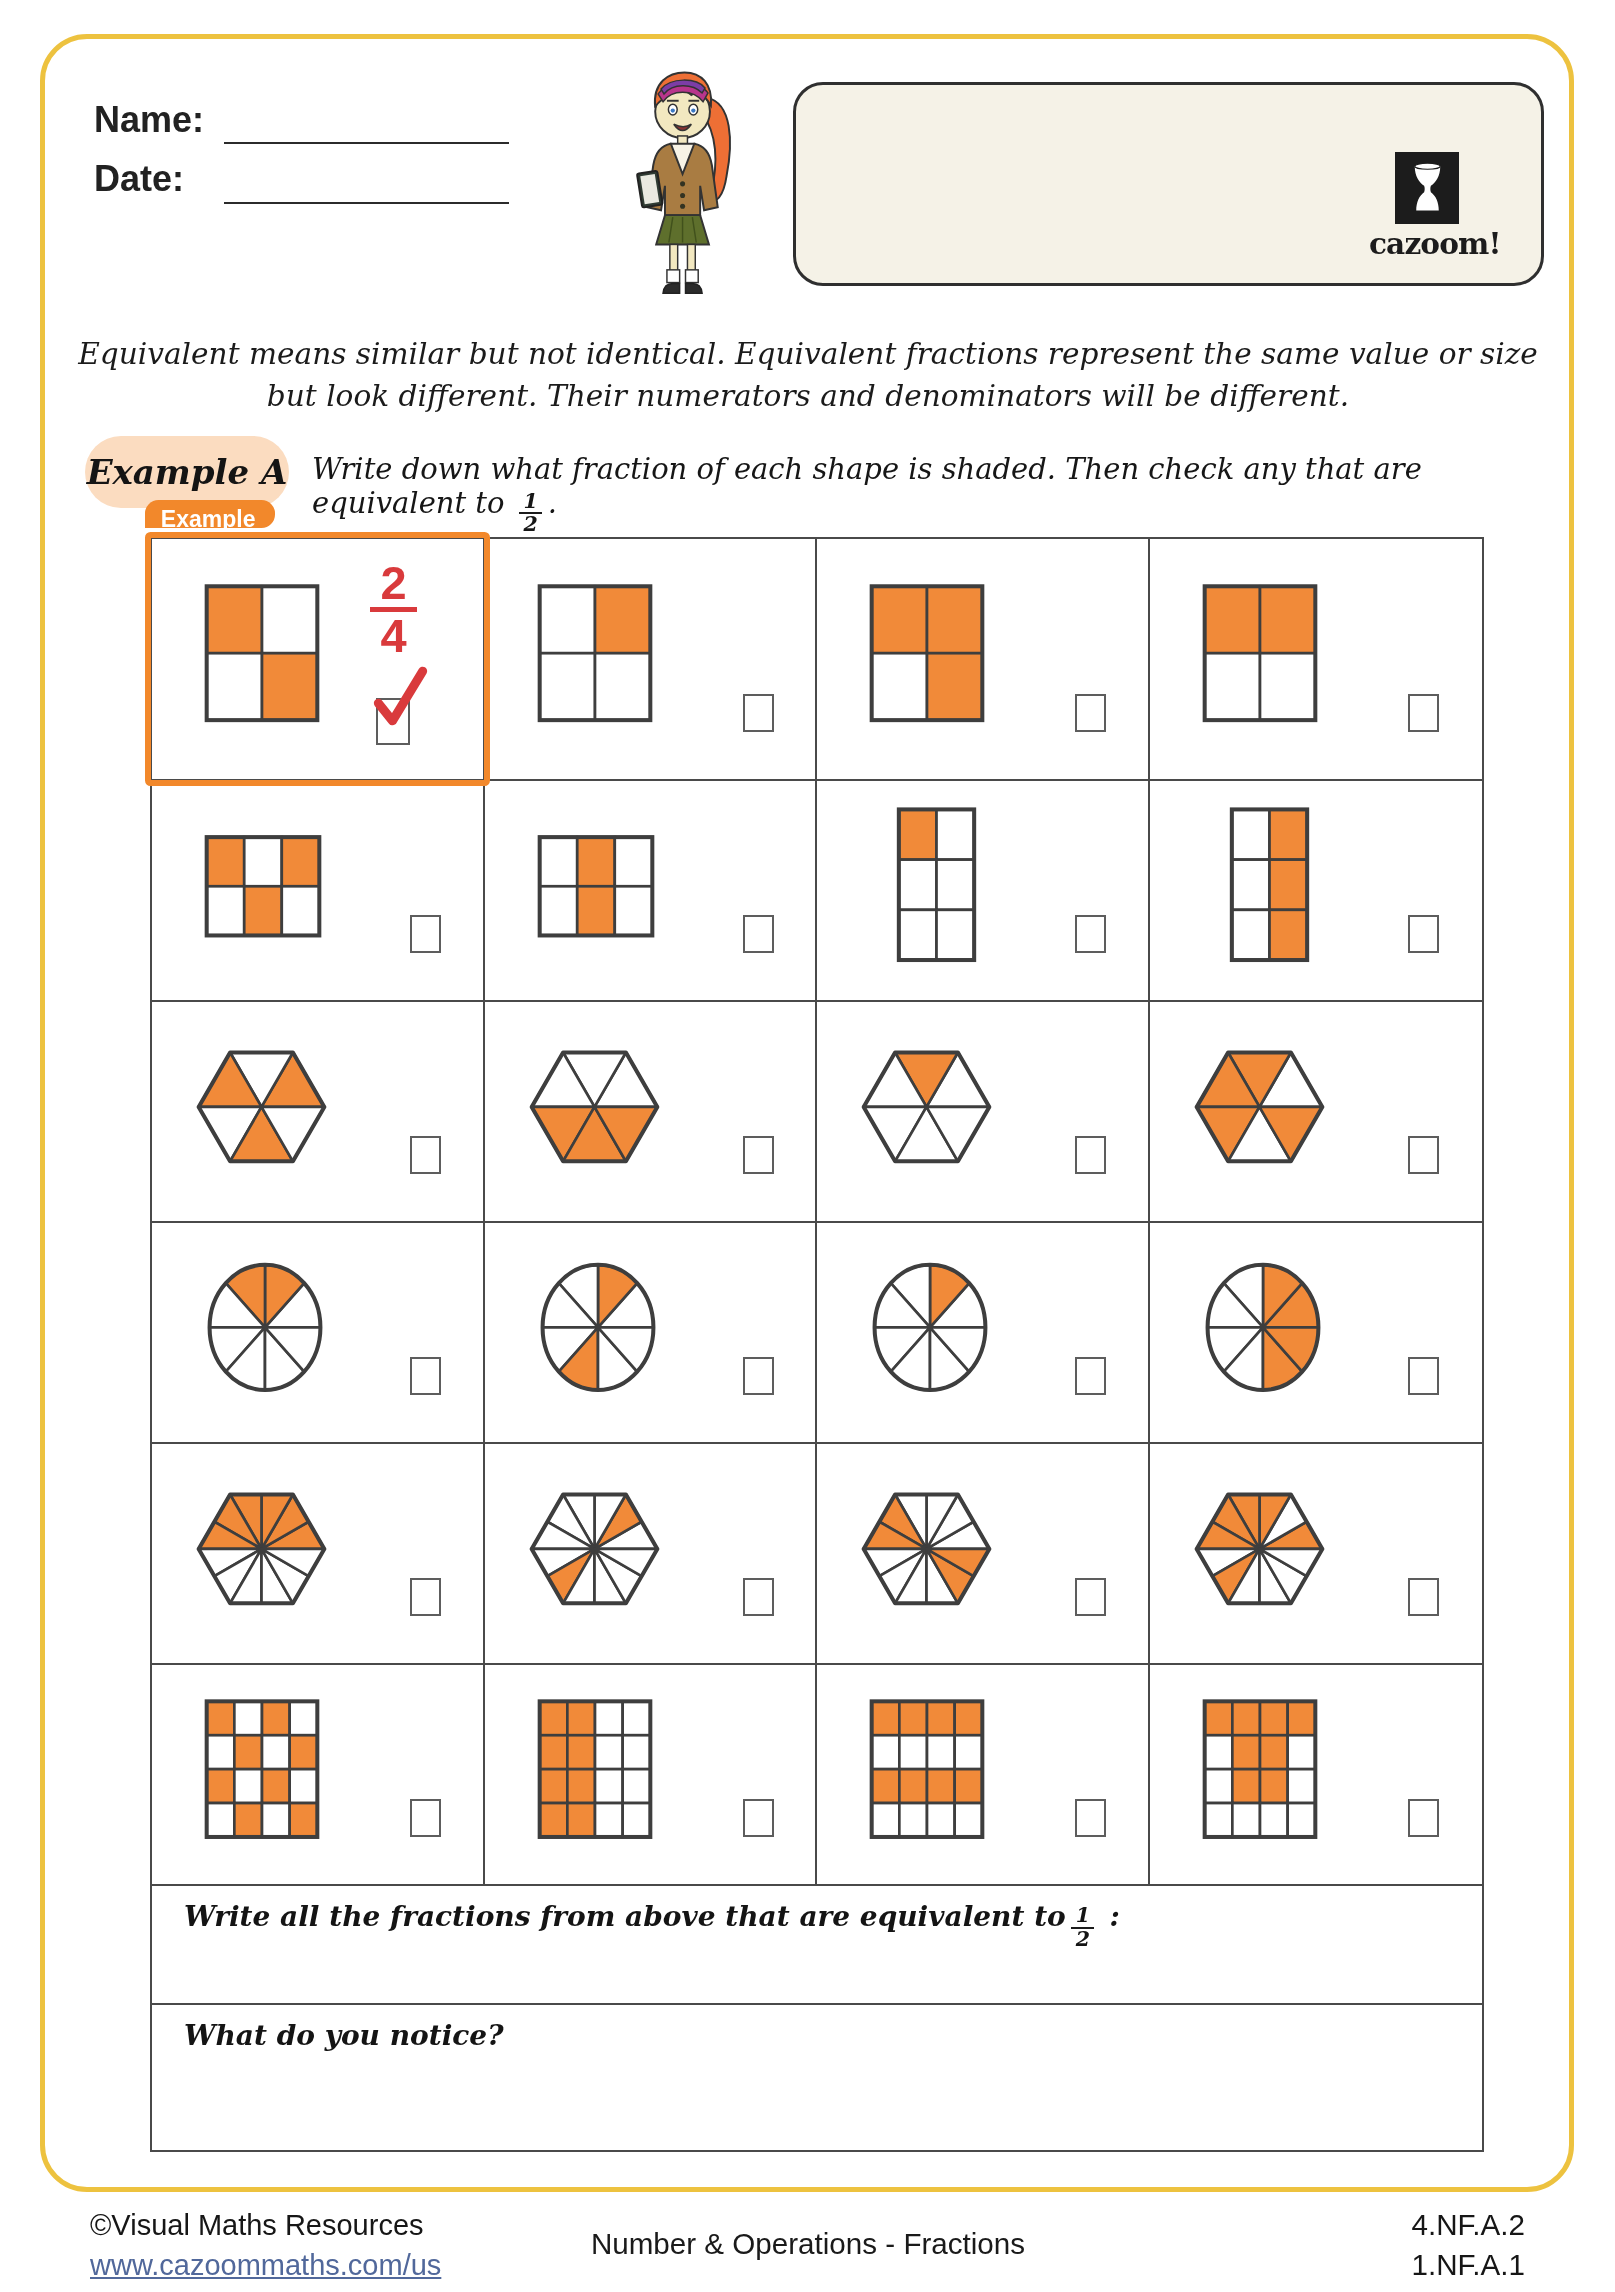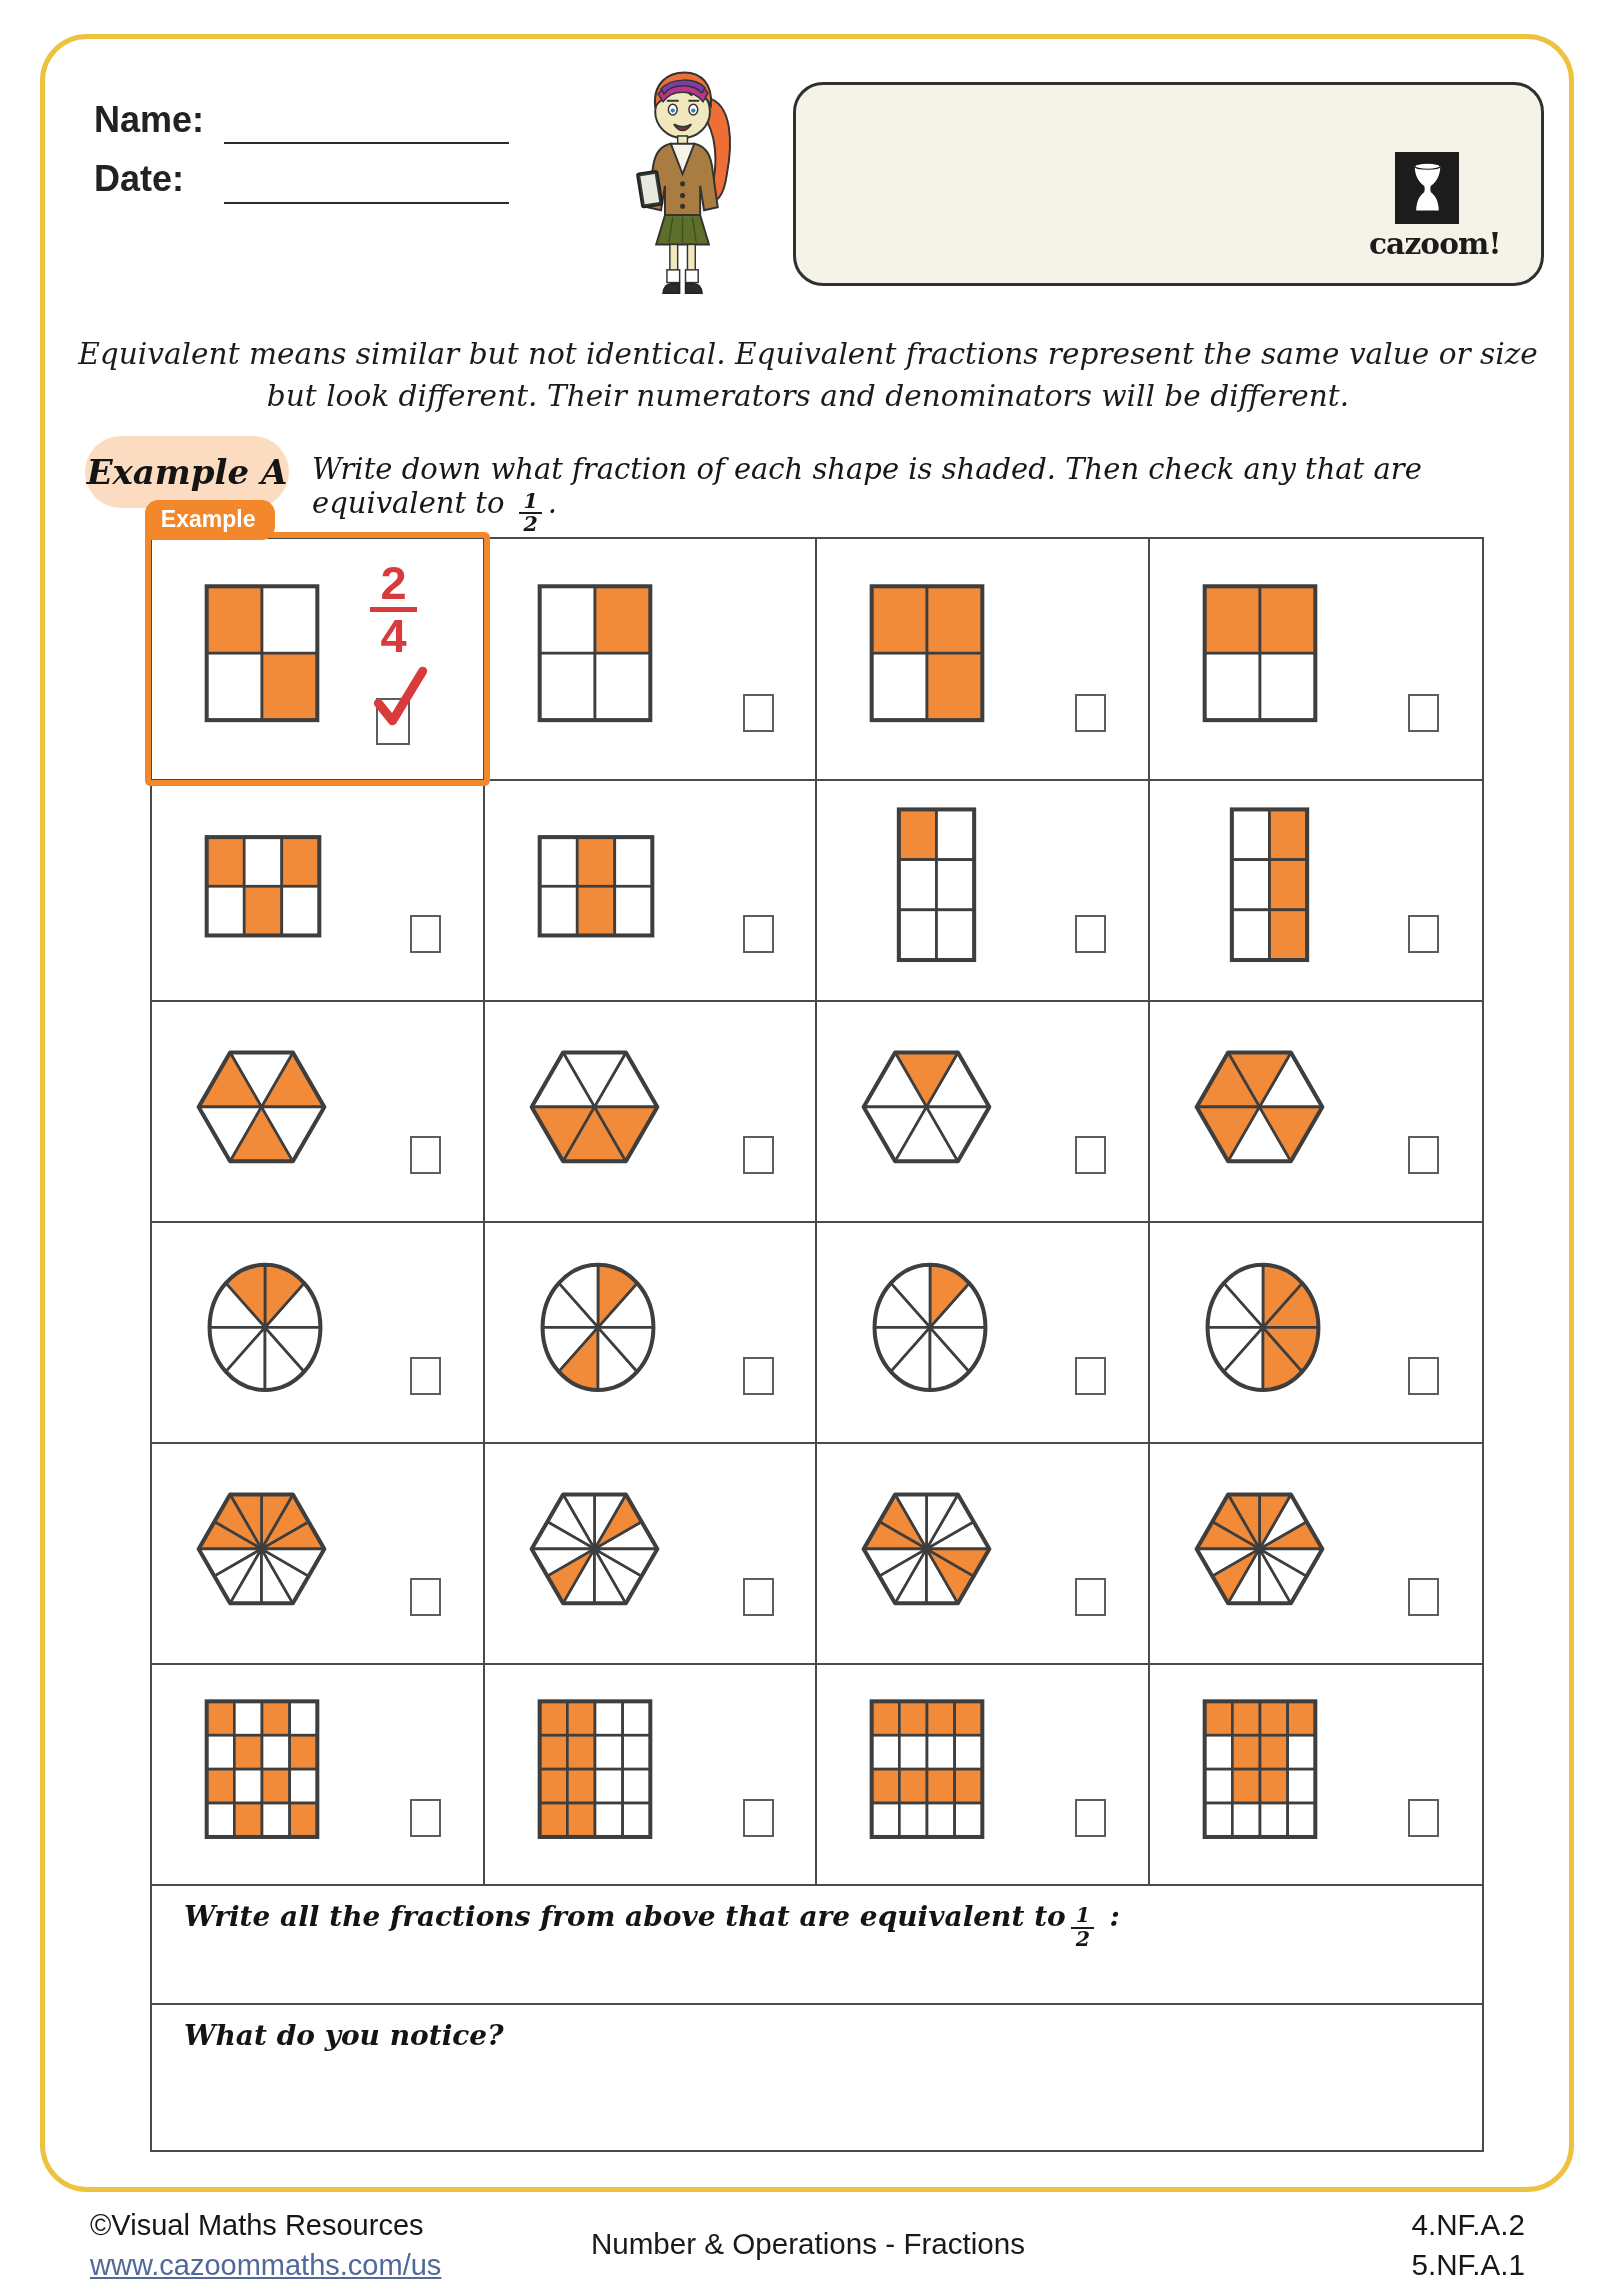--- a/index.html
+++ b/index.html
@@ -41,21 +41,21 @@
           grid-template-rows:242px 221px 221px 221px 221px 221px 119px 145px;
           border:2.7px solid var(--table-line);background:#fff;}
   .cell{position:relative;border-right:2.7px solid var(--table-line);border-bottom:2.7px solid var(--table-line);}
   .cell.last-col{border-right:none;}
   .shape-wrap{position:absolute;top:50%;transform:translateY(-53%);}
   .checkbox{position:absolute;left:258px;bottom:47px;width:27px;height:34px;background:#fff;
             border:2.2px solid #5d5d5d;}
   
   .ex-border{position:absolute;left:-7.2px;top:-7.2px;right:-7.2px;bottom:-7.2px;border:6.3px solid var(--orange-accent);
              border-radius:5.4px;z-index:6;pointer-events:none;}
-  .ex-tab{position:absolute;left:-7.2px;top:-39px;height:40px;z-index:7;background:var(--orange-accent);
+  .ex-tab{position:absolute;left:-7.2px;top:-39px;height:28px;z-index:7;background:var(--orange-accent);
           color:#fff;font-weight:bold;font-size:23px;line-height:38px;padding:0 19.7px 0 16px;
           border-radius:13.4px 13.4px 13.4px 0;}
   .ex-frac{position:absolute;left:218px;top:19.7px;width:47px;text-align:center;z-index:8;
            font-family:"Liberation Sans",sans-serif;font-weight:bold;color:var(--red);}
   .ex-frac .num,.ex-frac .den{display:block;font-size:47px;line-height:48px;}
   .ex-frac .den{border-top:5.4px solid var(--red);}
   .ex-check-box{position:absolute;left:224px;top:159px;width:30px;height:43px;border:2.2px solid #5d5d5d;background:#fff;}
   .ex-check{position:absolute;left:219px;top:125px;z-index:9;}
   
   .qbox{grid-column:1 / -1;position:relative;border-bottom:2.7px solid var(--table-line);
@@ -506,15 +506,15 @@
     <div class="qbox qlast"><span>What do you notice?</span></div>
   </div>
 
 <div class="footer-left">
   <div>©Visual Maths Resources</div>
   <div class="footer-url">www.cazoommaths.com/us</div>
 </div>
 <div class="footer-center">Number &amp; Operations - Fractions</div>
 <div class="footer-right">
   <div>4.NF.A.2</div>
-  <div>5.NF.A.1</div>
+  <div>1.NF.A.1</div>
 </div>
 
 
 </body></html>

